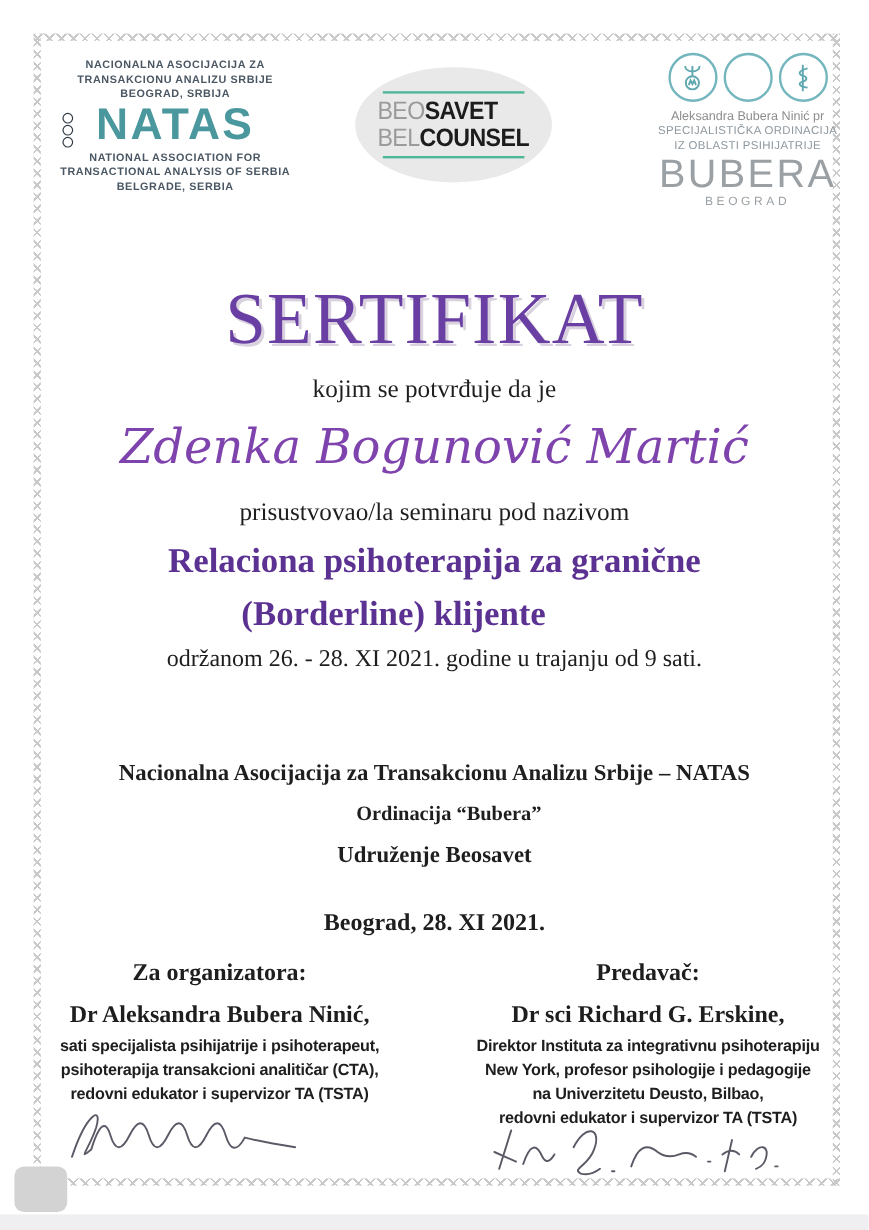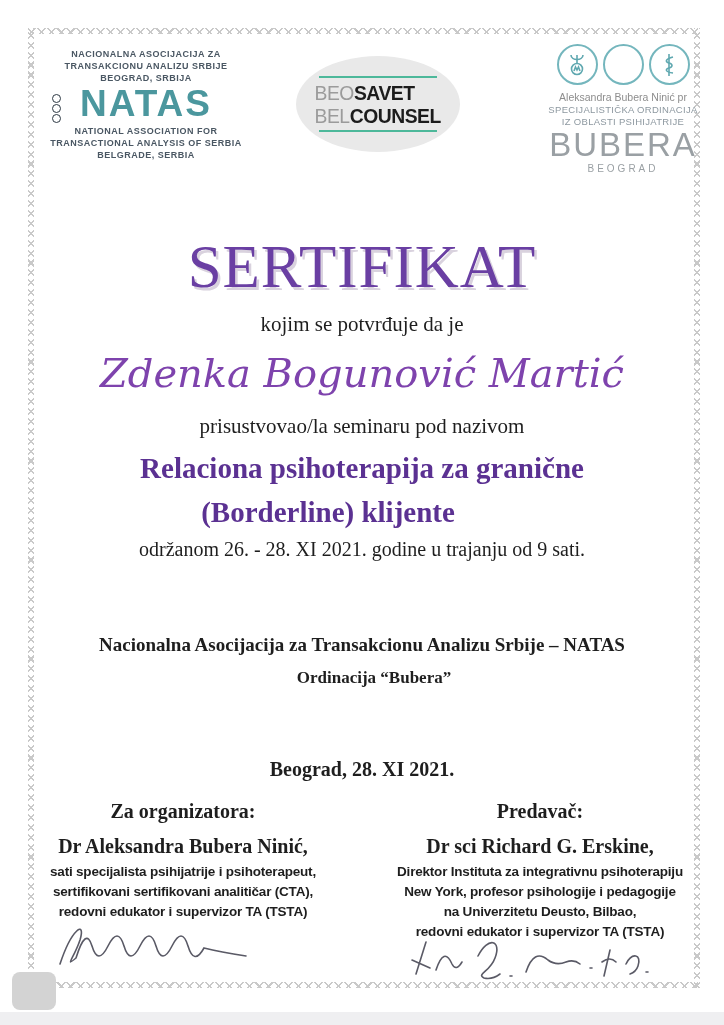--- a/index.html
+++ b/index.html
@@ -147,28 +147,29 @@
   <div class="abs ctr title">SERTIFIKAT</div>
   <div class="abs ctr sub">kojim se potvrđuje da je</div>
   <div class="abs ctr name">Zdenka Bogunović Martić</div>
   <div class="abs ctr attended">prisustvovao/la seminaru pod nazivom</div>
   <div class="abs ctr sem1">Relaciona psihoterapija za granične</div>
   <div class="abs ctr sem2">(Borderline) klijente</div>
   <div class="abs ctr dateline">održanom 26. - 28. XI 2021. godine u trajanju od 9 sati.</div>
 
   <div class="abs ctr org0">Nacionalna Asocijacija za Transakcionu Analizu Srbije – NATAS</div>
   <div class="abs ctr org1">Ordinacija “Bubera”</div>
+  <div class="abs ctr org2">Udruženje Beosavet</div>
 
   <div class="abs ctr placedate">Beograd, 28. XI 2021.</div>
 
   <div class="abs colL">
     <div class="colhead">Za organizatora:</div>
     <div class="colname">Dr Aleksandra Bubera Ninić,</div>
     <div class="cred">sati specijalista psihijatrije i psihoterapeut,</div>
-    <div class="cred">sertifikovani sertifikovani analitičar (CTA),</div>
+    <div class="cred">psihoterapija transakcioni analitičar (CTA),</div>
     <div class="cred">redovni edukator i supervizor TA (TSTA)</div>
   </div>
 
   <div class="abs colR">
     <div class="colhead">Predavač:</div>
     <div class="colname">Dr sci Richard G. Erskine,</div>
     <div class="cred">Direktor Instituta za integrativnu psihoterapiju</div>
     <div class="cred">New York, profesor psihologije i pedagogije</div>
     <div class="cred">na Univerzitetu Deusto, Bilbao,</div>
     <div class="cred">redovni edukator i supervizor TA (TSTA)</div>

